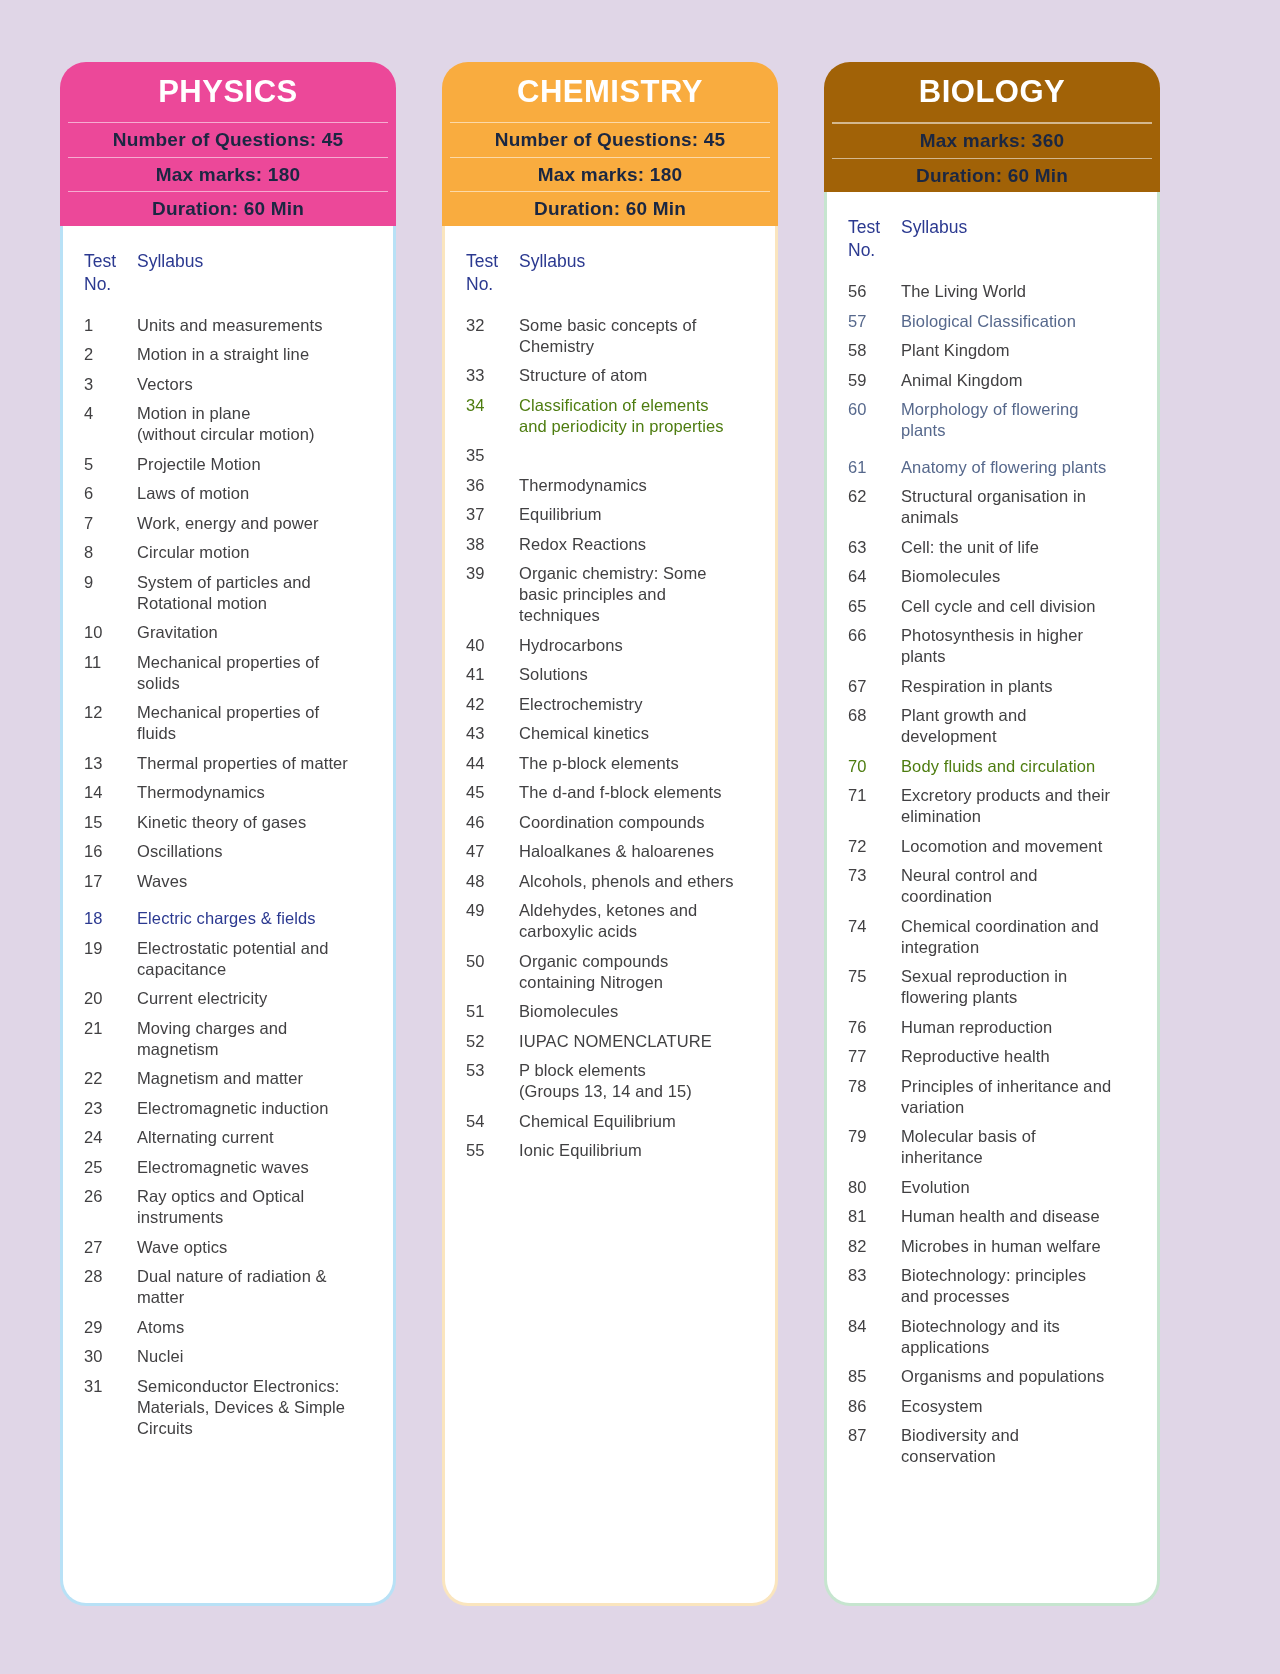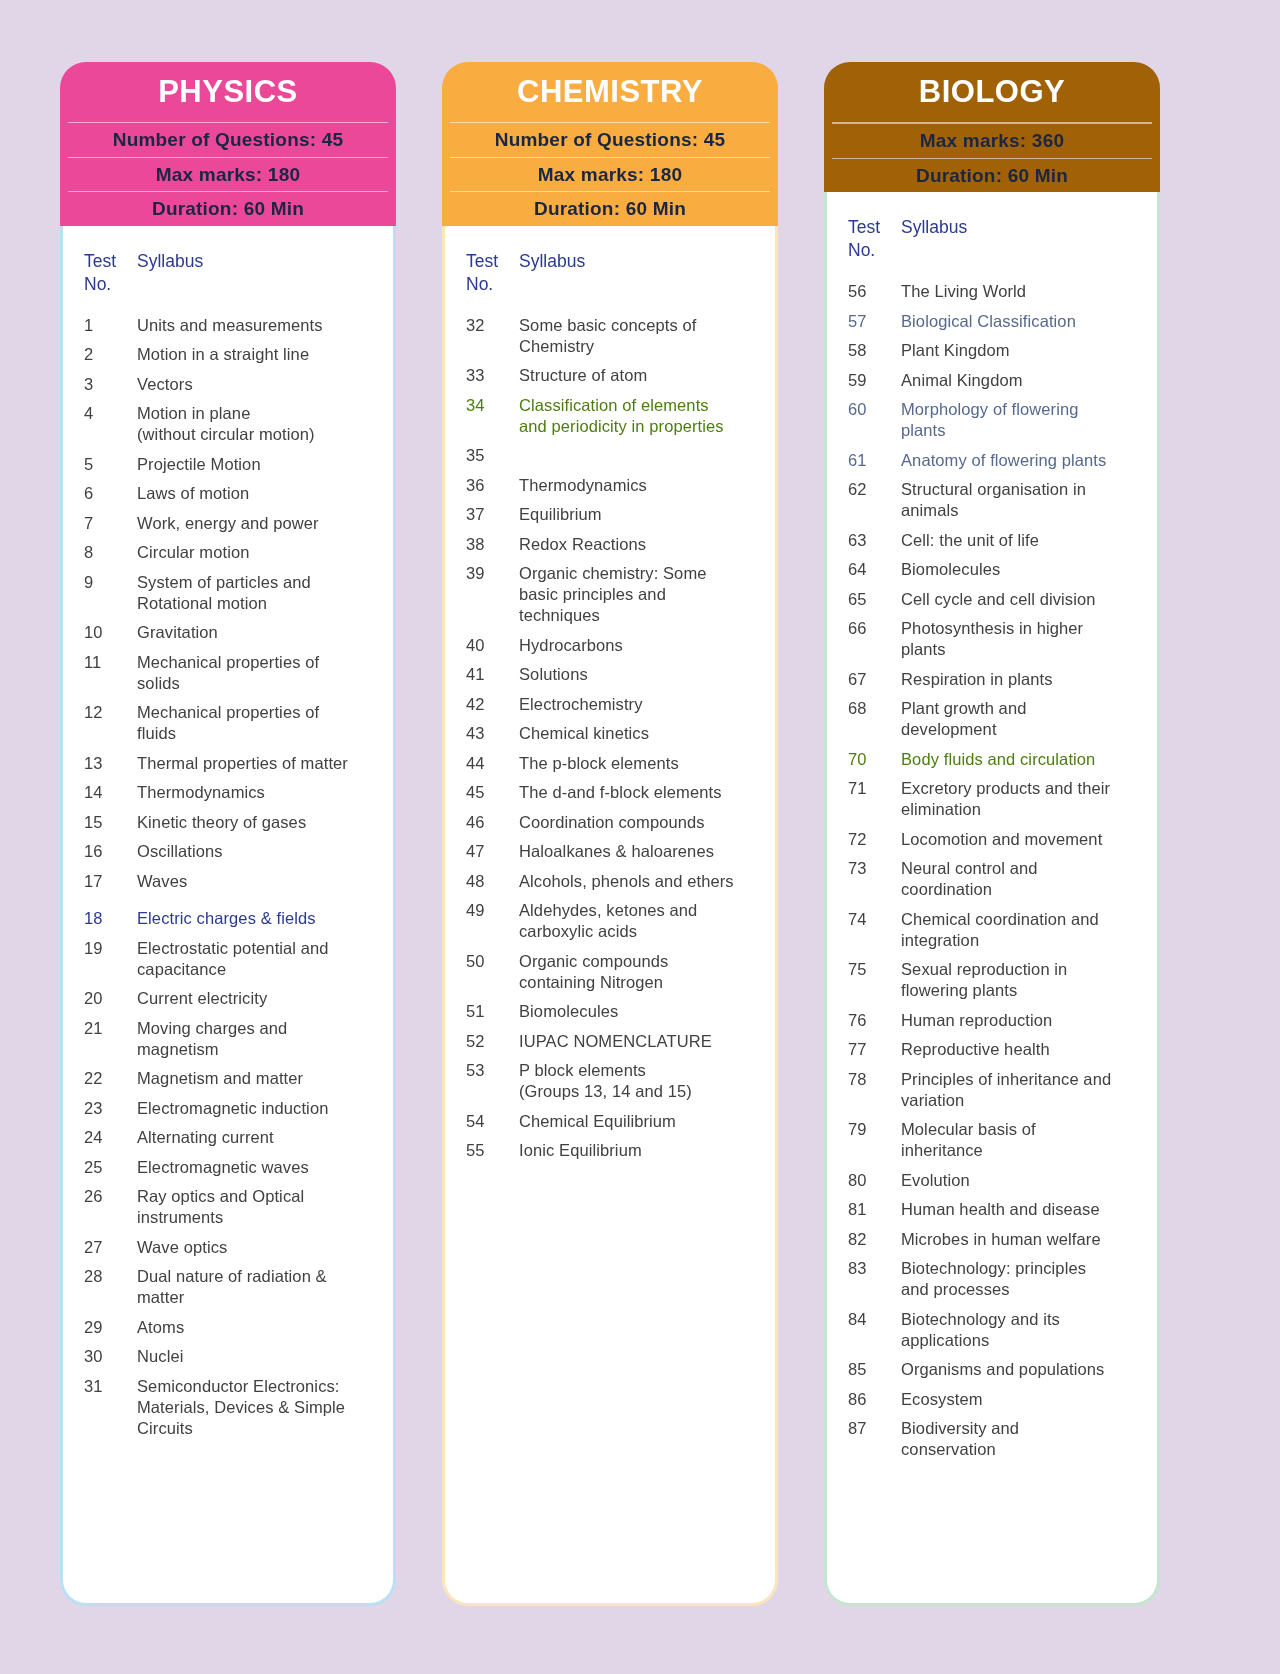--- a/index.html
+++ b/index.html
@@ -399,21 +399,21 @@
   </div>
           <div class="row">
     <span class="no">59</span>
     <span class="topic">Animal Kingdom</span>
   </div>
           <div class="row" style="color: rgb(86, 104, 140);">
     <span class="no">60</span>
     <span class="topic">Morphology of flowering
 plants</span>
   </div>
-          <div class="row" style="color: rgb(86, 104, 140);">
+          <div class="row" style="color: rgb(86, 104, 140); margin-top: 7px;">
     <span class="no">61</span>
     <span class="topic">Anatomy of flowering plants</span>
   </div>
           <div class="row">
     <span class="no">62</span>
     <span class="topic">Structural organisation in
 animals</span>
   </div>
           <div class="row">
     <span class="no">63</span>

